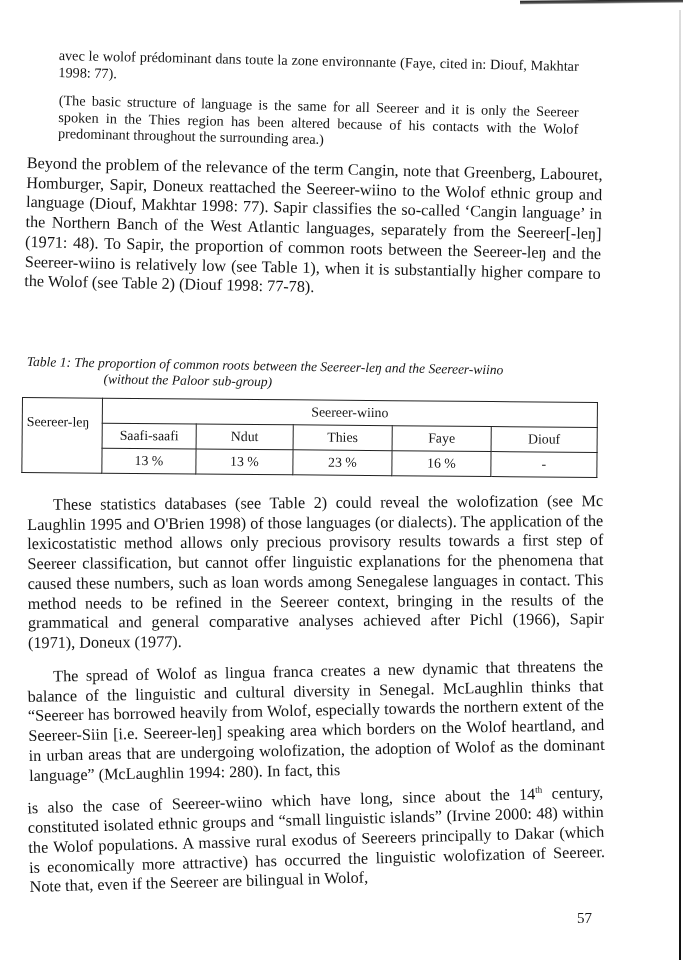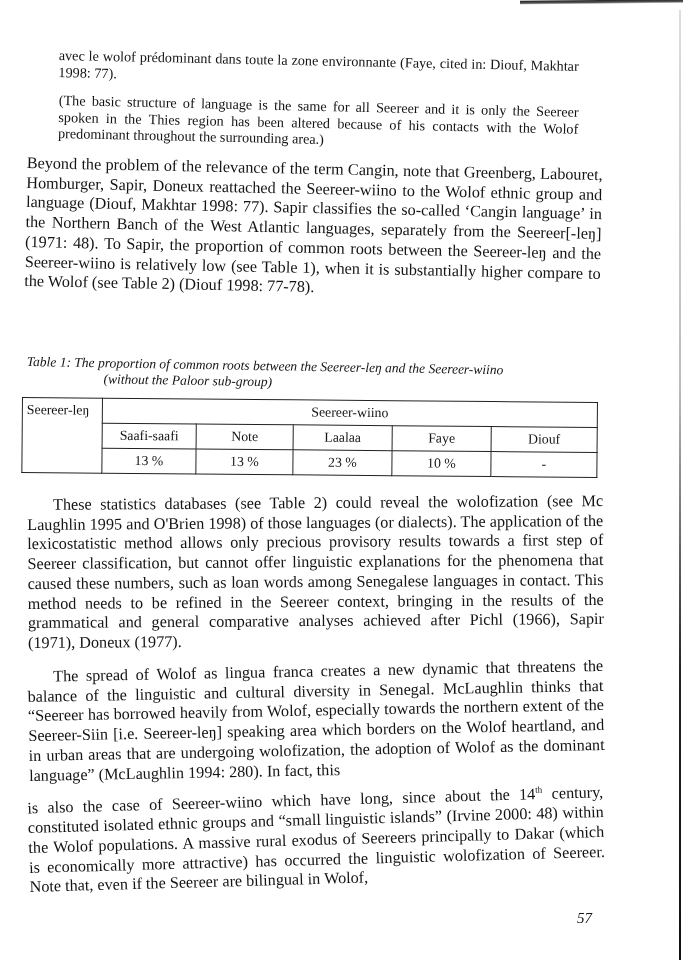--- a/index.html
+++ b/index.html
@@ -79,29 +79,28 @@
     table.data-table td {
       border: 1.3px solid #222;
       padding: 0 4px;
       height: 24px;
       text-align: center;
       vertical-align: middle;
     }
     table.data-table td.row-head {
       text-align: left;
       vertical-align: top;
-      padding-top: 4px;
+      padding-top: 16px;
       width: 71px;
     }
     .page-number {
       position: absolute;
       left: 577px;
       top: 910px;
       font-size: 15px;
-      font-style: italic;
     }
     sup { font-size: 9px; }
   </style>
 </head>
 <body>
 
 <div class="page-edge-top"></div>
 <div class="page-edge-right"></div>
 
 <div class="block quote q1">avec le wolof prédominant dans toute la zone environnante (Faye, cited in: Diouf, Makhtar 1998: 77).</div>
@@ -115,30 +114,30 @@
 </div>
 
 <table class="data-table">
   <tbody>
       <tr>
     <td class="row-head" rowspan="3">Seereer-leŋ</td>
     <td colspan="5">Seereer-wiino</td>
   </tr>
   <tr>
     <td style="width:85px">Saafi-saafi</td>
-    <td style="width:88px">Note</td>
-    <td style="width:90px">Laalaa</td>
+    <td style="width:88px">Ndut</td>
+    <td style="width:90px">Thies</td>
     <td style="width:90px">Faye</td>
     <td>Diouf</td>
   </tr>
   <tr>
     <td>13 %</td>
     <td>13 %</td>
     <td>23 %</td>
-    <td>10 %</td>
+    <td>16 %</td>
     <td>-</td>
   </tr>
 </tbody>
   </table>
 
 <div class="block body-text p2 indent">These statistics databases (see Table 2) could reveal the wolofization (see Mc Laughlin 1995 and O'Brien 1998) of those languages (or dialects). The application of the lexicostatistic method allows only precious provisory results towards a first step of Seereer classification, but cannot offer linguistic explanations for the phenomena that caused these numbers, such as loan words among Senegalese languages in contact. This method needs to be refined in the Seereer context, bringing in the results of the grammatical and general comparative analyses achieved after Pichl (1966), Sapir (1971), Doneux (1977).</div>
 <div class="block body-text p3 indent">The spread of Wolof as lingua franca creates a new dynamic that threatens the balance of the linguistic and cultural diversity in Senegal. McLaughlin thinks that “Seereer has borrowed heavily from Wolof, especially towards the northern extent of the Seereer-Siin [i.e. Seereer-leŋ] speaking area which borders on the Wolof heartland, and in urban areas that are undergoing wolofization, the adoption of Wolof as the dominant language” (McLaughlin 1994: 280). In fact, this</div>
 <div class="block body-text p4"><span>is also the case of Seereer-wiino which have long, since about the 14</span><sup>th</sup><span> century, constituted isolated ethnic groups and “small linguistic islands” (Irvine 2000: 48) within the Wolof populations. A massive rural exodus of Seereers principally to Dakar (which is economically more attractive) has occurred the linguistic wolofization of Seereer. Note that, even if the Seereer are bilingual in Wolof,</span></div>
 
 <div class="page-number">57</div>

